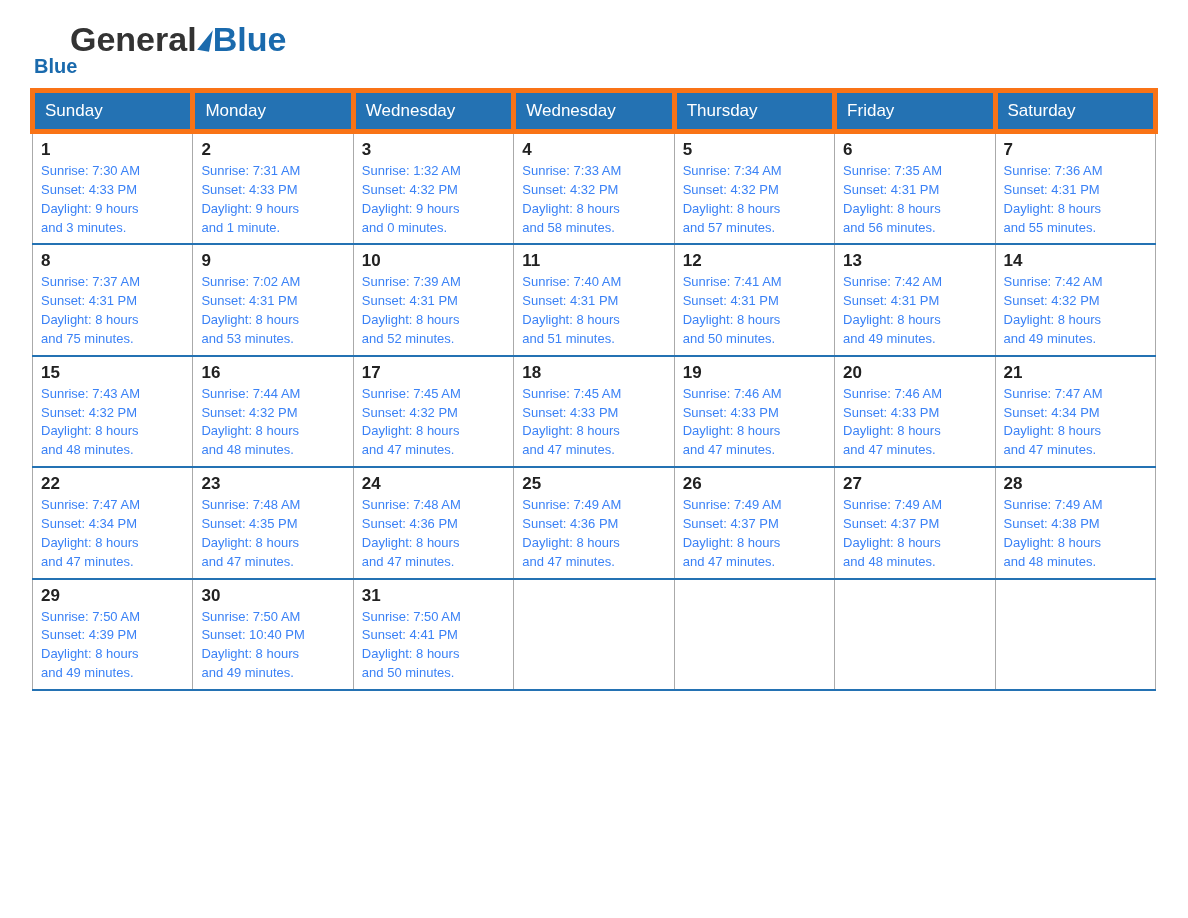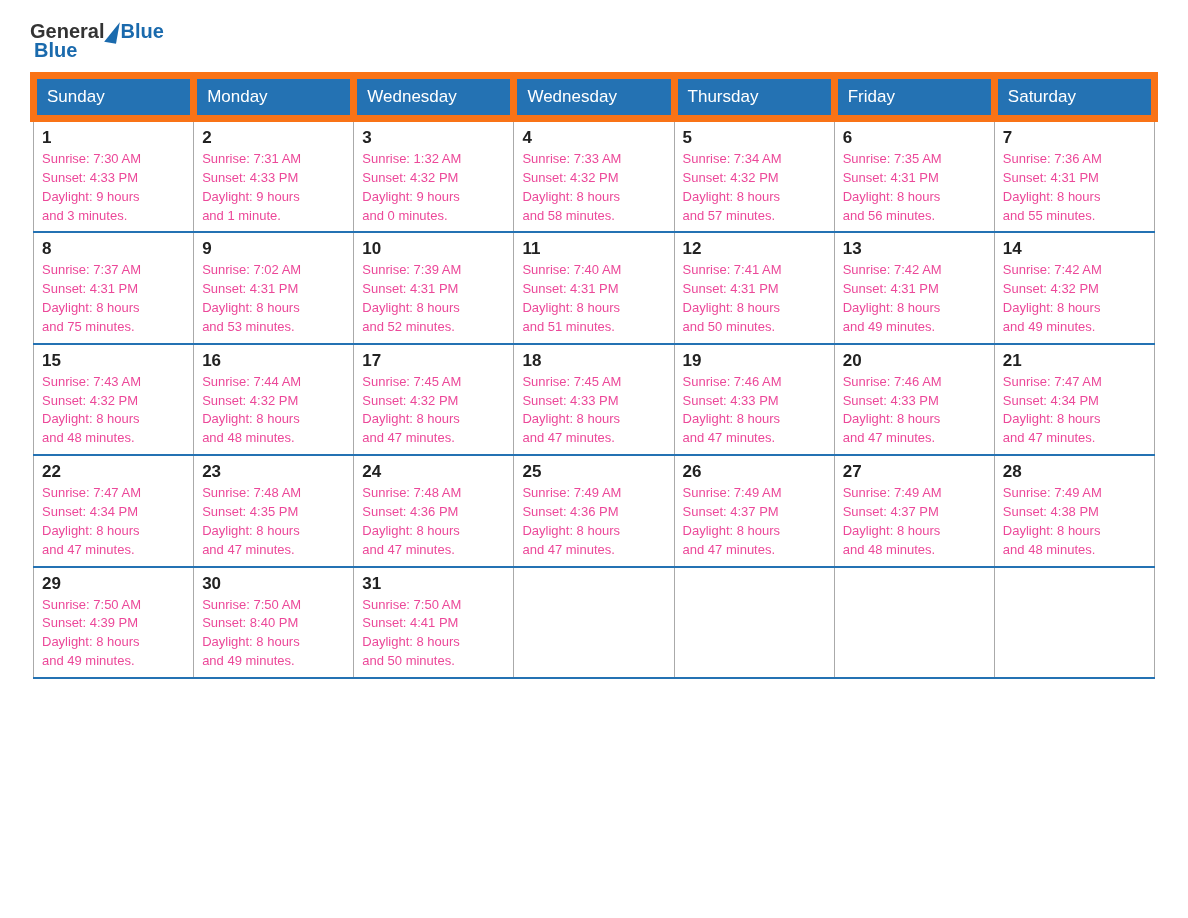--- a/index.html
+++ b/index.html
@@ -17,23 +17,24 @@
       margin-bottom: 10px;
     }
     .logo {
       display: flex;
       flex-direction: column;
       align-items: flex-start;
     }
     .logo-text {
       display: flex;
       align-items: center;
-      font-size: 20px;
+      font-size: 34px;
       font-weight: bold;
       color: #333;
+      margin-left: 40px;
     }
     .logo-general { color: #333; }
     .logo-blue-part { color: #1a6aad; }
     .logo-triangle {
       width: 0;
       height: 0;
       border-left: 12px solid transparent;
       border-right: 0px solid transparent;
       border-bottom: 22px solid #1a6aad;
       display: inline-block;
@@ -66,42 +67,42 @@
       border-collapse: collapse;
       margin-top: 10px;
     }
     .calendar-table th {
       background-color: #2472b3;
       color: #fff;
       font-size: 17px;
       font-weight: normal;
       padding: 8px 10px;
       text-align: left;
-      border: 7px solid #f97316;
+      border: 5px solid #f97316;
     }
     .calendar-table td {
       border: 1px solid #aaa;
       vertical-align: top;
       padding: 6px 8px;
       width: 14.28%;
       height: 110px;
     }
     .calendar-table tr td {
       border-bottom: 2px solid #2472b3;
     }
     .day-num {
       font-size: 17px;
       font-weight: bold;
       color: #222;
       display: block;
       margin-bottom: 2px;
     }
     .day-info {
       font-size: 13px;
-      color: #ec4899;
+      color: #3b82f6;
       line-height: 1.45;
     }
     .empty-cell {
       background: #fff;
     }
     .last-row td {
       border-bottom: 1px solid #aaa;
     }
   </style>
 </head>
@@ -255,21 +256,21 @@
           <div class="day-info"><span>Sunrise: 7:49 AM</span><br><span>Sunset: 4:38 PM</span><br><span>Daylight: 8 hours</span><br><span>and 48 minutes.</span></div>
         </td>
       </tr>
       <tr class="last-row">
         <td>
           <span class="day-num">29</span>
           <div class="day-info"><span>Sunrise: 7:50 AM</span><br><span>Sunset: 4:39 PM</span><br><span>Daylight: 8 hours</span><br><span>and 49 minutes.</span></div>
         </td>
         <td>
           <span class="day-num">30</span>
-          <div class="day-info"><span>Sunrise: 7:50 AM</span><br><span>Sunset: 8:40 PM</span><br><span>Daylight: 8 hours</span><br><span>and 49 minutes.</span></div>
+          <div class="day-info"><span>Sunrise: 7:50 AM</span><br><span>Sunset: 10:40 PM</span><br><span>Daylight: 8 hours</span><br><span>and 49 minutes.</span></div>
         </td>
         <td>
           <span class="day-num">31</span>
           <div class="day-info"><span>Sunrise: 7:50 AM</span><br><span>Sunset: 4:41 PM</span><br><span>Daylight: 8 hours</span><br><span>and 50 minutes.</span></div>
         </td>
         <td class="empty-cell"></td>
         <td class="empty-cell"></td>
         <td class="empty-cell"></td>
         <td class="empty-cell"></td>
       </tr>

